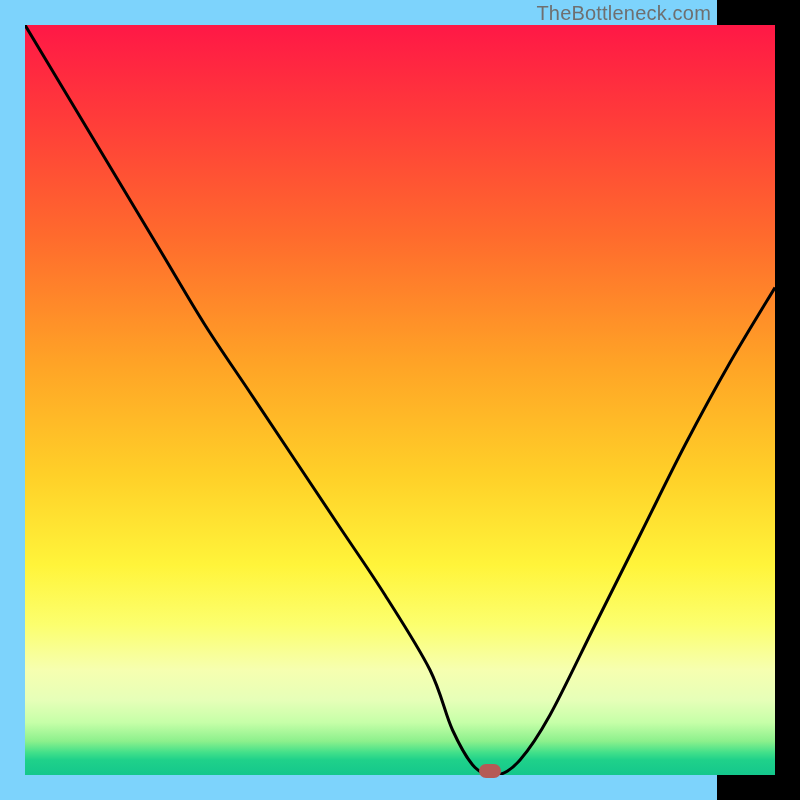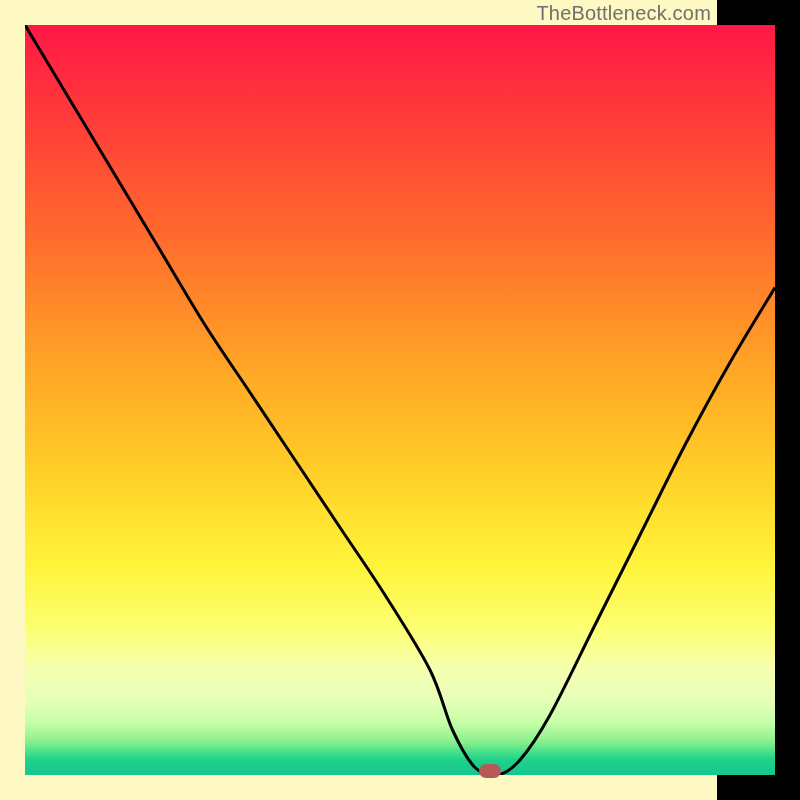--- a/index.html
+++ b/index.html
@@ -8,21 +8,21 @@
     width: 800px;
     height: 800px;
     background: #000;
     overflow: hidden;
     font-family: Arial, Helvetica, sans-serif;
   }
   .frame {
     position: relative;
     width: 717px;
     height: 800px;
-    background: #fef9c3;
+    background: #7dd3fc;
   }
   .plot-area {
     position: absolute;
     left: 25px;
     top: 25px;
     width: 750px;
     height: 750px;
     background: linear-gradient(
       to bottom,
       #ff1846 0%,

